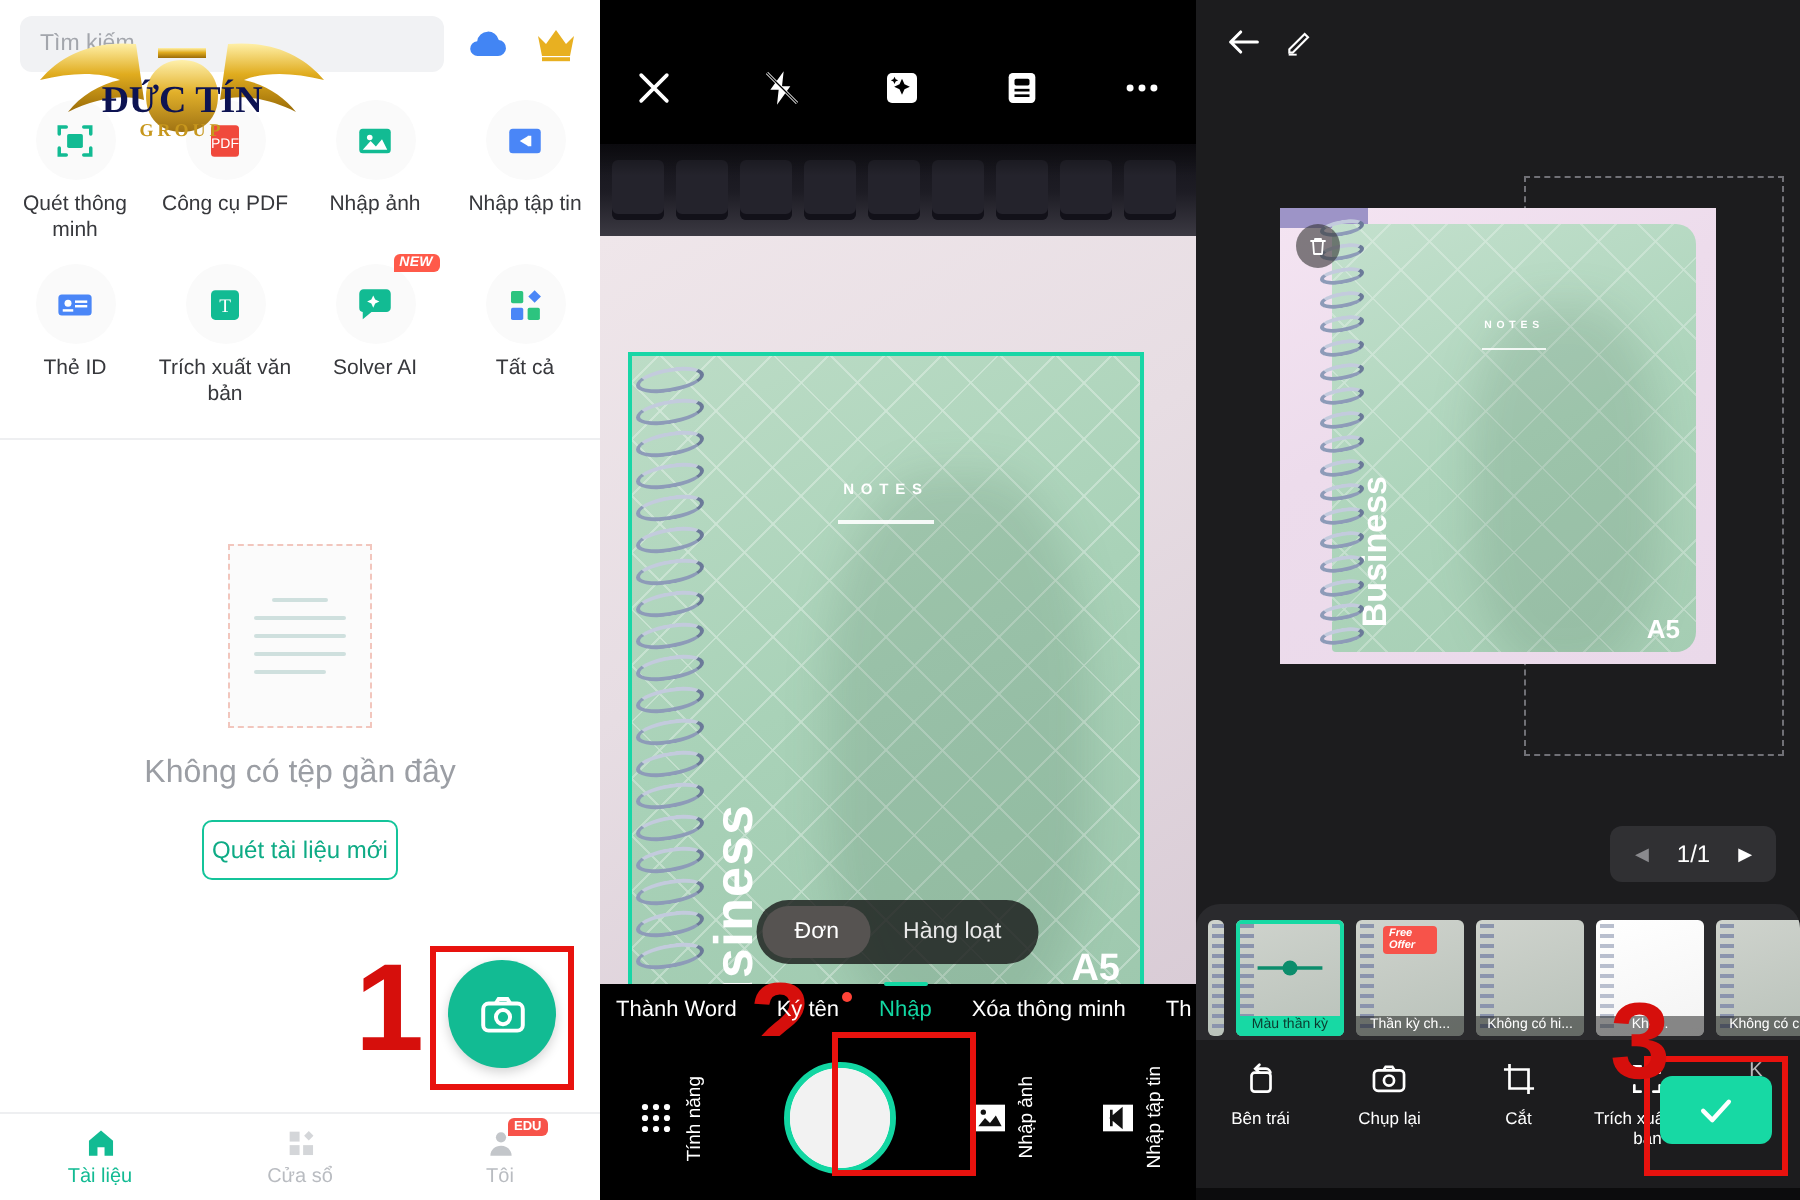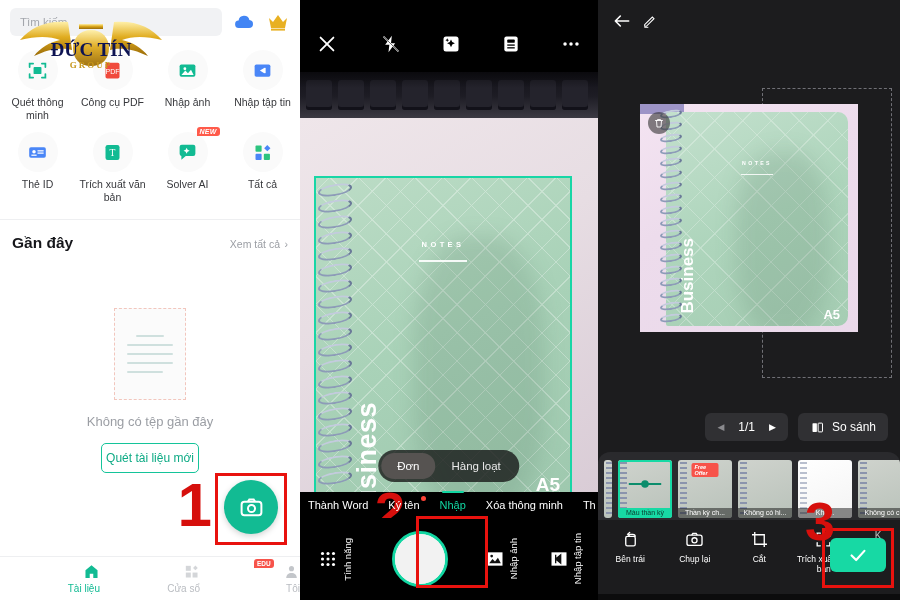--- a/index.html
+++ b/index.html
@@ -47,21 +47,21 @@
   }
   .recent-title { font-size:15.5px; font-weight:bold; color:#15161a; }
   .recent-all { font-size:10.5px; color:#9b9ea4; }
 
   .empty-wrap { display:flex; flex-direction:column; align-items:center; margin-top:52px; }
   .empty-doc {
     width:72px; height:92px; border:1.2px dashed #f2c6bd; background:#fbfbfb;
     display:flex; flex-direction:column; justify-content:center; gap:7px; padding:0 12px;
   }
   .edl { height:2px; background:#cfe0de; border-radius:2px; }
-  .empty-text { font-size:13px; color:#9b9ea4; margin-top:14px; }
+  .empty-text { font-size:16px; color:#9b9ea4; margin-top:14px; }
   .scan-btn {
     margin-top:14px; border:1px solid #14c49a; color:#0eab85; background:#fff;
     border-radius:5px; font-size:12px; padding:7px 4px; font-family:inherit;
   }
 
   .fab {
     position:absolute; right:22px; bottom:66px; width:54px; height:54px;
     border-radius:50%; background:#12bb93; display:flex; align-items:center;
     justify-content:center; box-shadow:0 2px 6px rgba(0,0,0,.18);
   }
@@ -74,21 +74,21 @@
     color:#d60f0c; line-height:1;
   }
   #mark-1 { right:88px; bottom:64px; font-size:62px; }
   #mark-2 { left:375px; bottom:62px; font-size:54px; }
   #mark-3 { left:805px; bottom:52px; font-size:54px; }
 
   .bottomnav {
     position:absolute; left:0; right:0; bottom:0; height:44px;
     border-top:1px solid #eeeff1; background:#fff; display:flex;
   }
-  .bnitem { flex:1; display:flex; flex-direction:column; align-items:flex-end; padding-top:6px; position:relative; }
+  .bnitem { flex:1; display:flex; flex-direction:column; align-items:center; padding-top:6px; position:relative; }
   .bnlabel { font-size:10px; margin-top:3px; color:#b9bcc1; }
   .bnlabel.active { color:#12bb93; }
   .edu-badge {
     position:absolute; top:2px; left:calc(50% + 4px); background:#f7534a; color:#fff;
     font-size:6.5px; font-weight:bold; padding:1px 3px; border-radius:3px 3px 3px 0;
   }
 
   
   .watermark {
     position:absolute; left:6px; top:6px; width:170px; height:100px;
@@ -410,27 +410,20 @@
               <rect x="13.5" y="13.5" width="7" height="7" rx="1" fill="#2cc47f"></rect>
             </svg>
         </div>
         <div class="glabel">Tất cả</div>
       </div>
     </div>
   </div>
 
   <div class="hr-sep"></div>
 
-  <div class="recent-head">
-    <div class="recent-title">Gần đây</div>
-    <div>
-      <span class="recent-all">Xem tất cả</span>
-      <span class="recent-all">›</span>
-    </div>
-  </div>
 
   <div class="empty-wrap">
     <div class="empty-doc">
       <div class="edl" style="width:60%;margin:0 auto;"></div>
       <div class="edl"></div>
       <div class="edl"></div>
       <div class="edl"></div>
       <div class="edl" style="width:78%;"></div>
     </div>
     <div class="empty-text">Không có tệp gần đây</div>
@@ -692,27 +685,20 @@
       </div>
     </div>
   </div>
 
   <div class="pv-pager-row">
     <div class="pager">
       <span style="color:#8a8a8e;font-size:9px">◀</span>
       <span>1/1</span>
       <span style="font-size:9px">▶</span>
     </div>
-    <div class="cmp-btn">
-      <svg viewBox="0 0 24 24" width="15" height="15">
-          <rect x="4" y="5" width="7" height="14" rx="1" fill="#fff"></rect>
-          <rect x="13" y="5" width="7" height="14" rx="1" fill="none" stroke="#fff" stroke-width="1.6"></rect>
-        </svg>
-      <span>So sánh</span>
-    </div>
   </div>
 
   <div class="filmstrip">
     <div class="fthumb" style="flex:0 0 8px;width:8px">
       <div class="fspiral"></div>
     </div>
     <div class="fthumb sel">
       <div class="fspiral"></div>
       <svg class="adj-icon" viewBox="0 0 40 12" width="36" height="11">
           <line x1="2" y1="6" x2="38" y2="6" stroke="#0c8d6c" stroke-width="2"></line>

